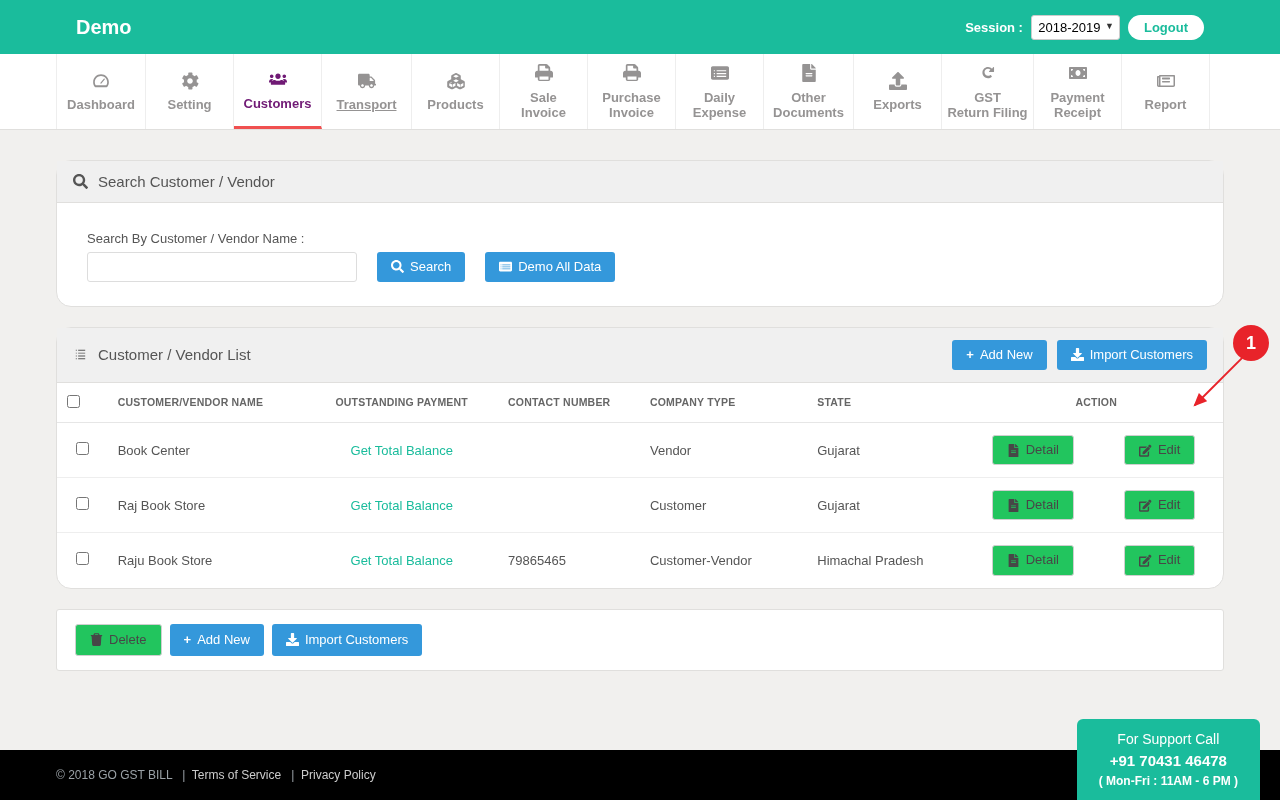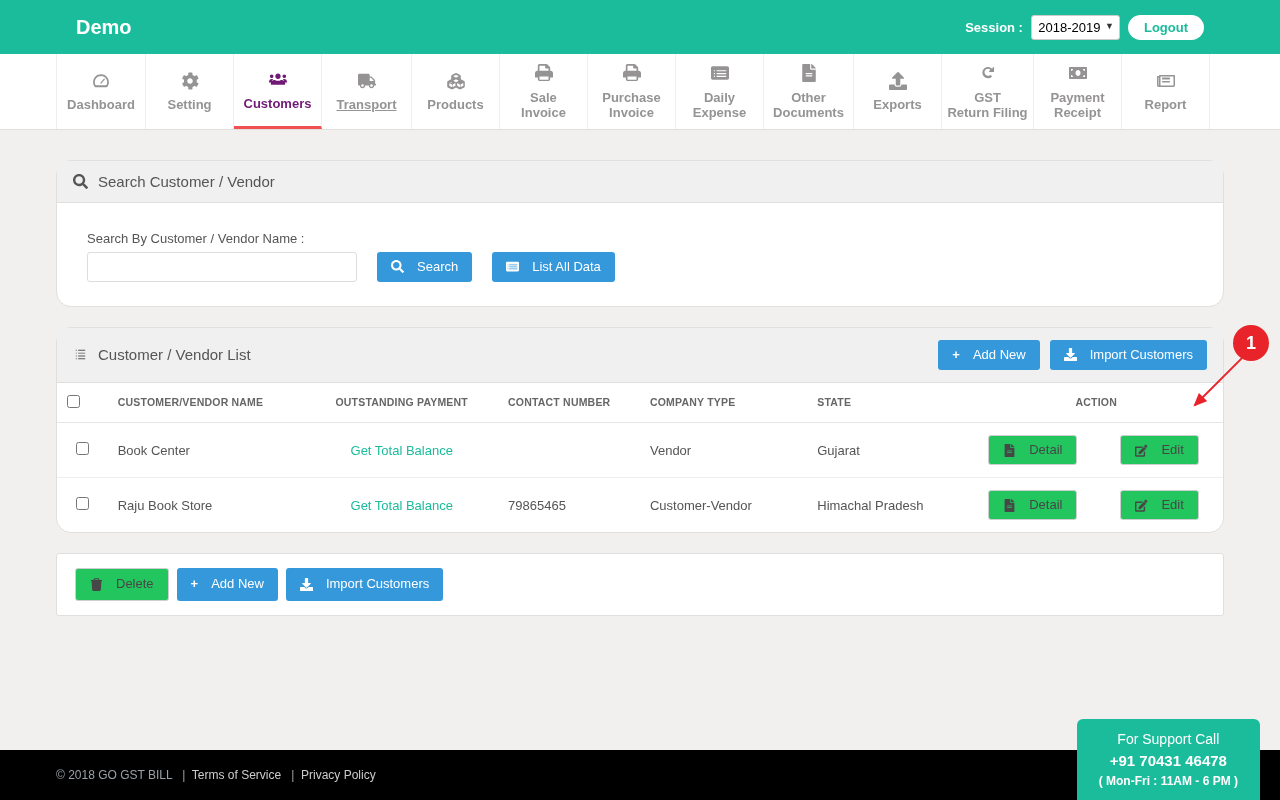--- a/index.html
+++ b/index.html
@@ -31,21 +31,21 @@
 .nav-item[data-name="nav-payment-receipt"] { width: 88px; }
 .nav-item[data-name="nav-report"] { width: 88px; }
 .content { padding: 30px 56px 0; }
 .panel { background: #fff; border: 1px solid #e0dfdd; border-radius: 15px; margin-bottom: 20px; }
 .panel-heading { background: #f0f0f0; padding: 12px 16px; font-size: 15px; color: #555; font-weight: 500; border-bottom: 1px solid #e0dfdd; display: flex; align-items: center; gap: 10px; }
 .panel-heading .right { margin-left: auto; display: flex; gap: 10px; }
 .panel-body { padding: 28px 30px 24px; }
 .form-label { font-size: 13px; color: #555; margin-bottom: 6px; display: block; }
 .form-row { display: flex; align-items: flex-end; gap: 20px; }
 .text-input { border: 1px solid #ddd; border-radius: 3px; padding: 5px 8px; width: 270px; height: 30px; font-size: 13px; }
-.btn { border: none; border-radius: 3px; padding: 6px 14px; font-size: 13px; cursor: pointer; display: inline-flex; align-items: center; gap: 13px; line-height: 1.4; }
+.btn { border: none; border-radius: 3px; padding: 6px 14px; font-size: 13px; cursor: pointer; display: inline-flex; align-items: center; gap: 6px; line-height: 1.4; }
 .btn-primary { background: #3498db; color: #fff; }
 .btn-info { background: #3498db; color: #fff; }
 .btn-default { background: #22c55e; color: #474747; border: 1px solid #cfcfcf; }
 .table { width: 100%; border-collapse: collapse; }
 .table th { text-align: left; font-size: 10.5px; color: #666; font-weight: 600; padding: 12px 10px; border-bottom: 1px solid #e6e6e6; letter-spacing: 0.2px; }
 .table td { padding: 12px 10px; border-bottom: 1px solid #eee; font-size: 13px; color: #555; vertical-align: middle; }
 .table tr:last-child td { border-bottom: none; }
 .checkbox-cell { width: 50px; text-align: center; }
 .link-teal { color: #1abc9c; cursor: pointer; }
 .action-cell { text-align: center; }
@@ -178,21 +178,21 @@
         <button class="btn btn-primary" data-name="search-button">
           <svg class="icon-sm" data-name="search-icon" viewBox="0 0 512 512">
               <path fill="#fff" d="M505 442L405 343c-5-5-11-7-17-7h-16c27-35 44-79 44-128C416 93 323 0 208 0S0 93 0 208s93 208 208 208c49 0 93-17 128-44v16c0 6 2 12 7 17l99 99c9 9 25 9 34 0l29-29c9-9 9-25 0-33zM208 336c-71 0-128-57-128-128S137 80 208 80s128 57 128 128-57 128-128 128z"></path>
             </svg>
           <span>Search</span>
         </button>
         <button class="btn btn-primary" data-name="show-all-button">
           <svg class="icon-sm" data-name="list-icon" viewBox="0 0 512 512">
               <path fill="#fff" d="M464 64H48C22 64 0 86 0 112v288c0 26 22 48 48 48h416c26 0 48-22 48-48V112c0-26-22-48-48-48zM96 368H64v-32h32v32zm0-80H64v-32h32v32zm0-80H64v-32h32v32zm352 160H128v-32h320v32zm0-80H128v-32h320v32zm0-80H128v-32h320v32z"></path>
             </svg>
-          <span>List All Data</span>
+          <span>Demo All Data</span>
         </button>
       </div>
     </div>
   </div>
 
   <div class="panel" data-name="list-panel" style="margin-bottom:20px;">
     <div class="panel-heading" data-name="list-panel-heading">
       <svg class="icon-sm" data-name="list-icon" viewBox="0 0 512 512" style="width:15px;height:15px;">
           <path d="M96 96h32v32H96zm0 96h32v32H96zm0 96h32v32H96zm0 96h32v32H96zm80-288h240v32H176zm0 96h240v32H176zm0 96h240v32H176zm0 96h240v32H176z"></path>
         </svg>
@@ -232,20 +232,34 @@
             <td data-name="cell-state">Gujarat</td>
             <td class="action-cell" style="width:125px;"><button class="btn btn-default" data-name="detail-button"><svg class="icon-sm" data-name="file-icon" viewBox="0 0 384 512">
                   <path d="M224 136V0H24C11 0 0 11 0 24v464c0 13 11 24 24 24h336c13 0 24-11 24-24V160H248c-13 0-24-11-24-24zm64 204c0 7-5 12-12 12H108c-7 0-12-5-12-12v-8c0-7 5-12 12-12h168c7 0 12 5 12 12v8zm0-64c0 7-5 12-12 12H108c-7 0-12-5-12-12v-8c0-7 5-12 12-12h168c7 0 12 5 12 12v8zM384 121v7H256V0h7c6 0 12 3 17 7l97 97c4 5 7 11 7 17z"></path>
                 </svg> Detail</button></td>
             <td class="action-cell" style="width:125px;"><button class="btn btn-default" data-name="edit-button"><svg class="icon-sm" data-name="edit-icon" viewBox="0 0 576 512">
                   <path d="M402 84l90 90-239 239-80 9c-11 1-20-8-19-19l9-80 239-239zm149-22l-45-45c-18-18-46-18-64 0l-42 42 90 90 42-42c18-18 18-46 19-45zM384 346v118H64V144h231l64-64H48c-26 0-48 22-48 48v352c0 26 22 48 48 48h352c26 0 48-22 48-48V282l-64 64z"></path>
                 </svg> Edit</button></td>
           </tr>
           <tr data-name="table-row">
             <td class="checkbox-cell"><input type="checkbox" data-name="row-checkbox" style=""></td>
+            <td data-name="cell-name">Raj Book Store</td>
+            <td style="text-align:center"><span class="link-teal" data-name="get-balance-link">Get Total Balance</span></td>
+            <td data-name="cell-contact"></td>
+            <td data-name="cell-type">Customer</td>
+            <td data-name="cell-state">Gujarat</td>
+            <td class="action-cell" style="width:125px;"><button class="btn btn-default" data-name="detail-button"><svg class="icon-sm" data-name="file-icon" viewBox="0 0 384 512">
+                  <path d="M224 136V0H24C11 0 0 11 0 24v464c0 13 11 24 24 24h336c13 0 24-11 24-24V160H248c-13 0-24-11-24-24zm64 204c0 7-5 12-12 12H108c-7 0-12-5-12-12v-8c0-7 5-12 12-12h168c7 0 12 5 12 12v8zm0-64c0 7-5 12-12 12H108c-7 0-12-5-12-12v-8c0-7 5-12 12-12h168c7 0 12 5 12 12v8zM384 121v7H256V0h7c6 0 12 3 17 7l97 97c4 5 7 11 7 17z"></path>
+                </svg> Detail</button></td>
+            <td class="action-cell" style="width:125px;"><button class="btn btn-default" data-name="edit-button"><svg class="icon-sm" data-name="edit-icon" viewBox="0 0 576 512">
+                  <path d="M402 84l90 90-239 239-80 9c-11 1-20-8-19-19l9-80 239-239zm149-22l-45-45c-18-18-46-18-64 0l-42 42 90 90 42-42c18-18 18-46 19-45zM384 346v118H64V144h231l64-64H48c-26 0-48 22-48 48v352c0 26 22 48 48 48h352c26 0 48-22 48-48V282l-64 64z"></path>
+                </svg> Edit</button></td>
+          </tr>
+          <tr data-name="table-row">
+            <td class="checkbox-cell"><input type="checkbox" data-name="row-checkbox" style=""></td>
             <td data-name="cell-name">Raju Book Store</td>
             <td style="text-align:center"><span class="link-teal" data-name="get-balance-link">Get Total Balance</span></td>
             <td data-name="cell-contact">79865465</td>
             <td data-name="cell-type">Customer-Vendor</td>
             <td data-name="cell-state">Himachal Pradesh</td>
             <td class="action-cell" style="width:125px;"><button class="btn btn-default" data-name="detail-button"><svg class="icon-sm" data-name="file-icon" viewBox="0 0 384 512">
                   <path d="M224 136V0H24C11 0 0 11 0 24v464c0 13 11 24 24 24h336c13 0 24-11 24-24V160H248c-13 0-24-11-24-24zm64 204c0 7-5 12-12 12H108c-7 0-12-5-12-12v-8c0-7 5-12 12-12h168c7 0 12 5 12 12v8zm0-64c0 7-5 12-12 12H108c-7 0-12-5-12-12v-8c0-7 5-12 12-12h168c7 0 12 5 12 12v8zM384 121v7H256V0h7c6 0 12 3 17 7l97 97c4 5 7 11 7 17z"></path>
                 </svg> Detail</button></td>
             <td class="action-cell" style="width:125px;"><button class="btn btn-default" data-name="edit-button"><svg class="icon-sm" data-name="edit-icon" viewBox="0 0 576 512">
                   <path d="M402 84l90 90-239 239-80 9c-11 1-20-8-19-19l9-80 239-239zm149-22l-45-45c-18-18-46-18-64 0l-42 42 90 90 42-42c18-18 18-46 19-45zM384 346v118H64V144h231l64-64H48c-26 0-48 22-48 48v352c0 26 22 48 48 48h352c26 0 48-22 48-48V282l-64 64z"></path>

